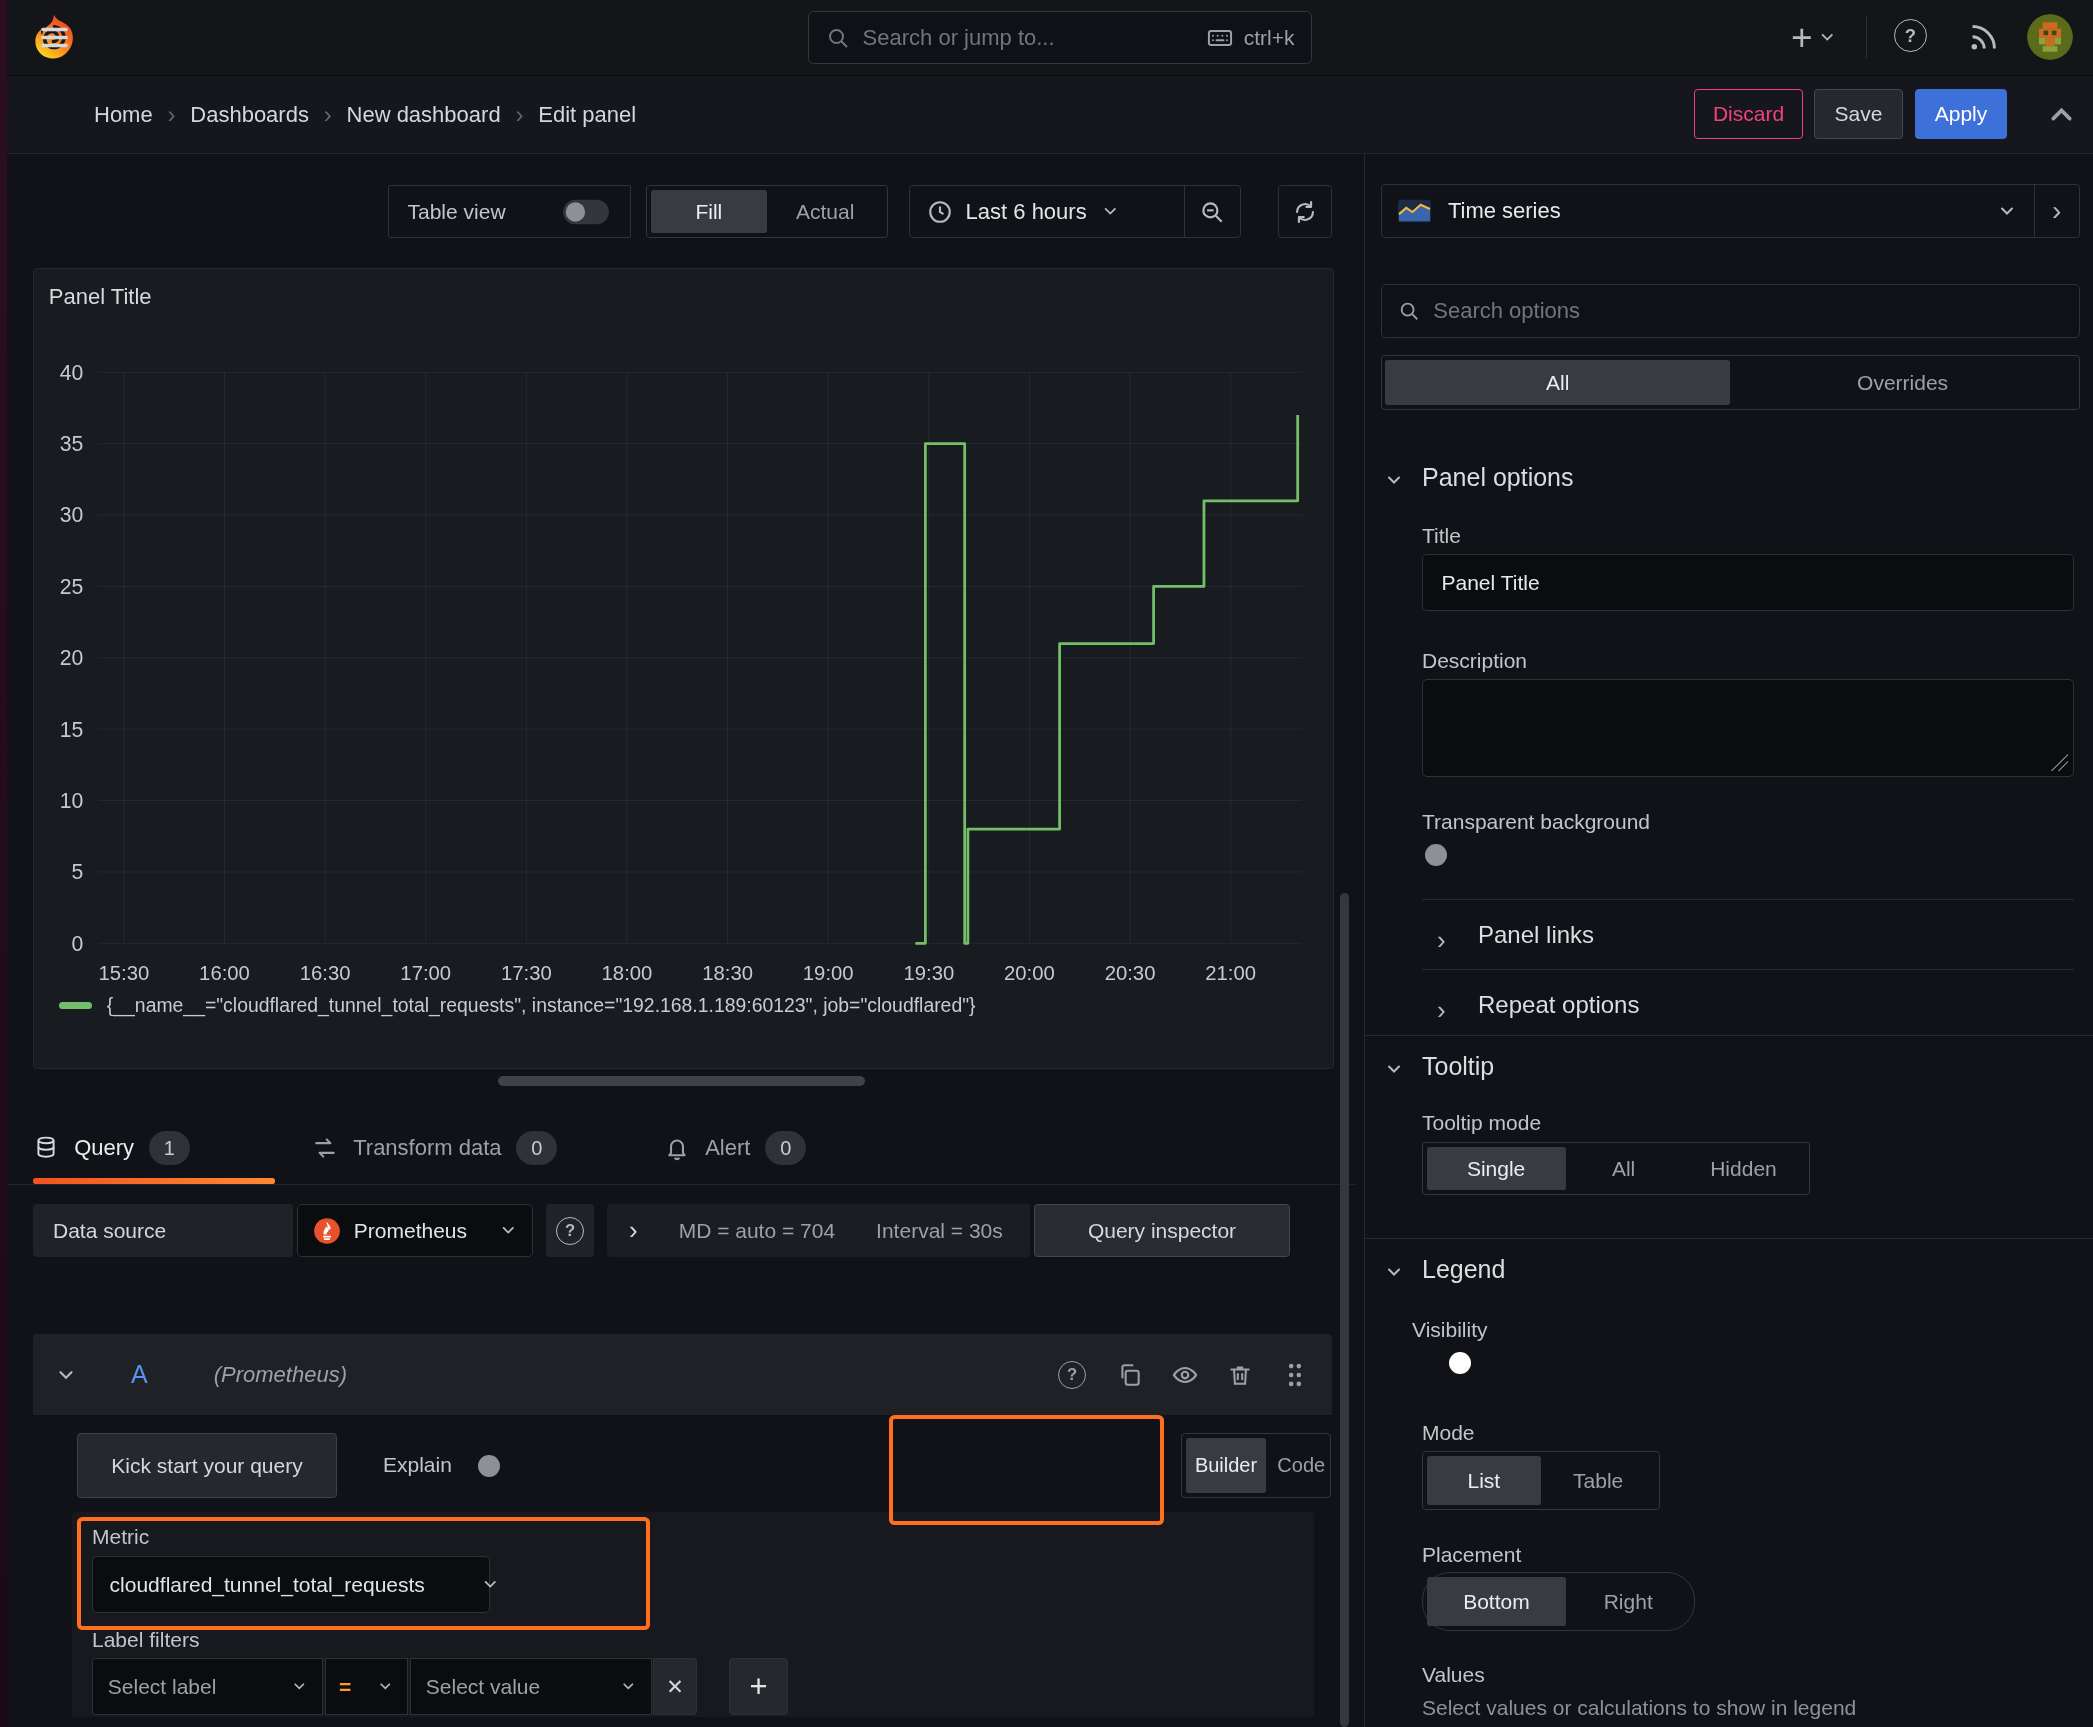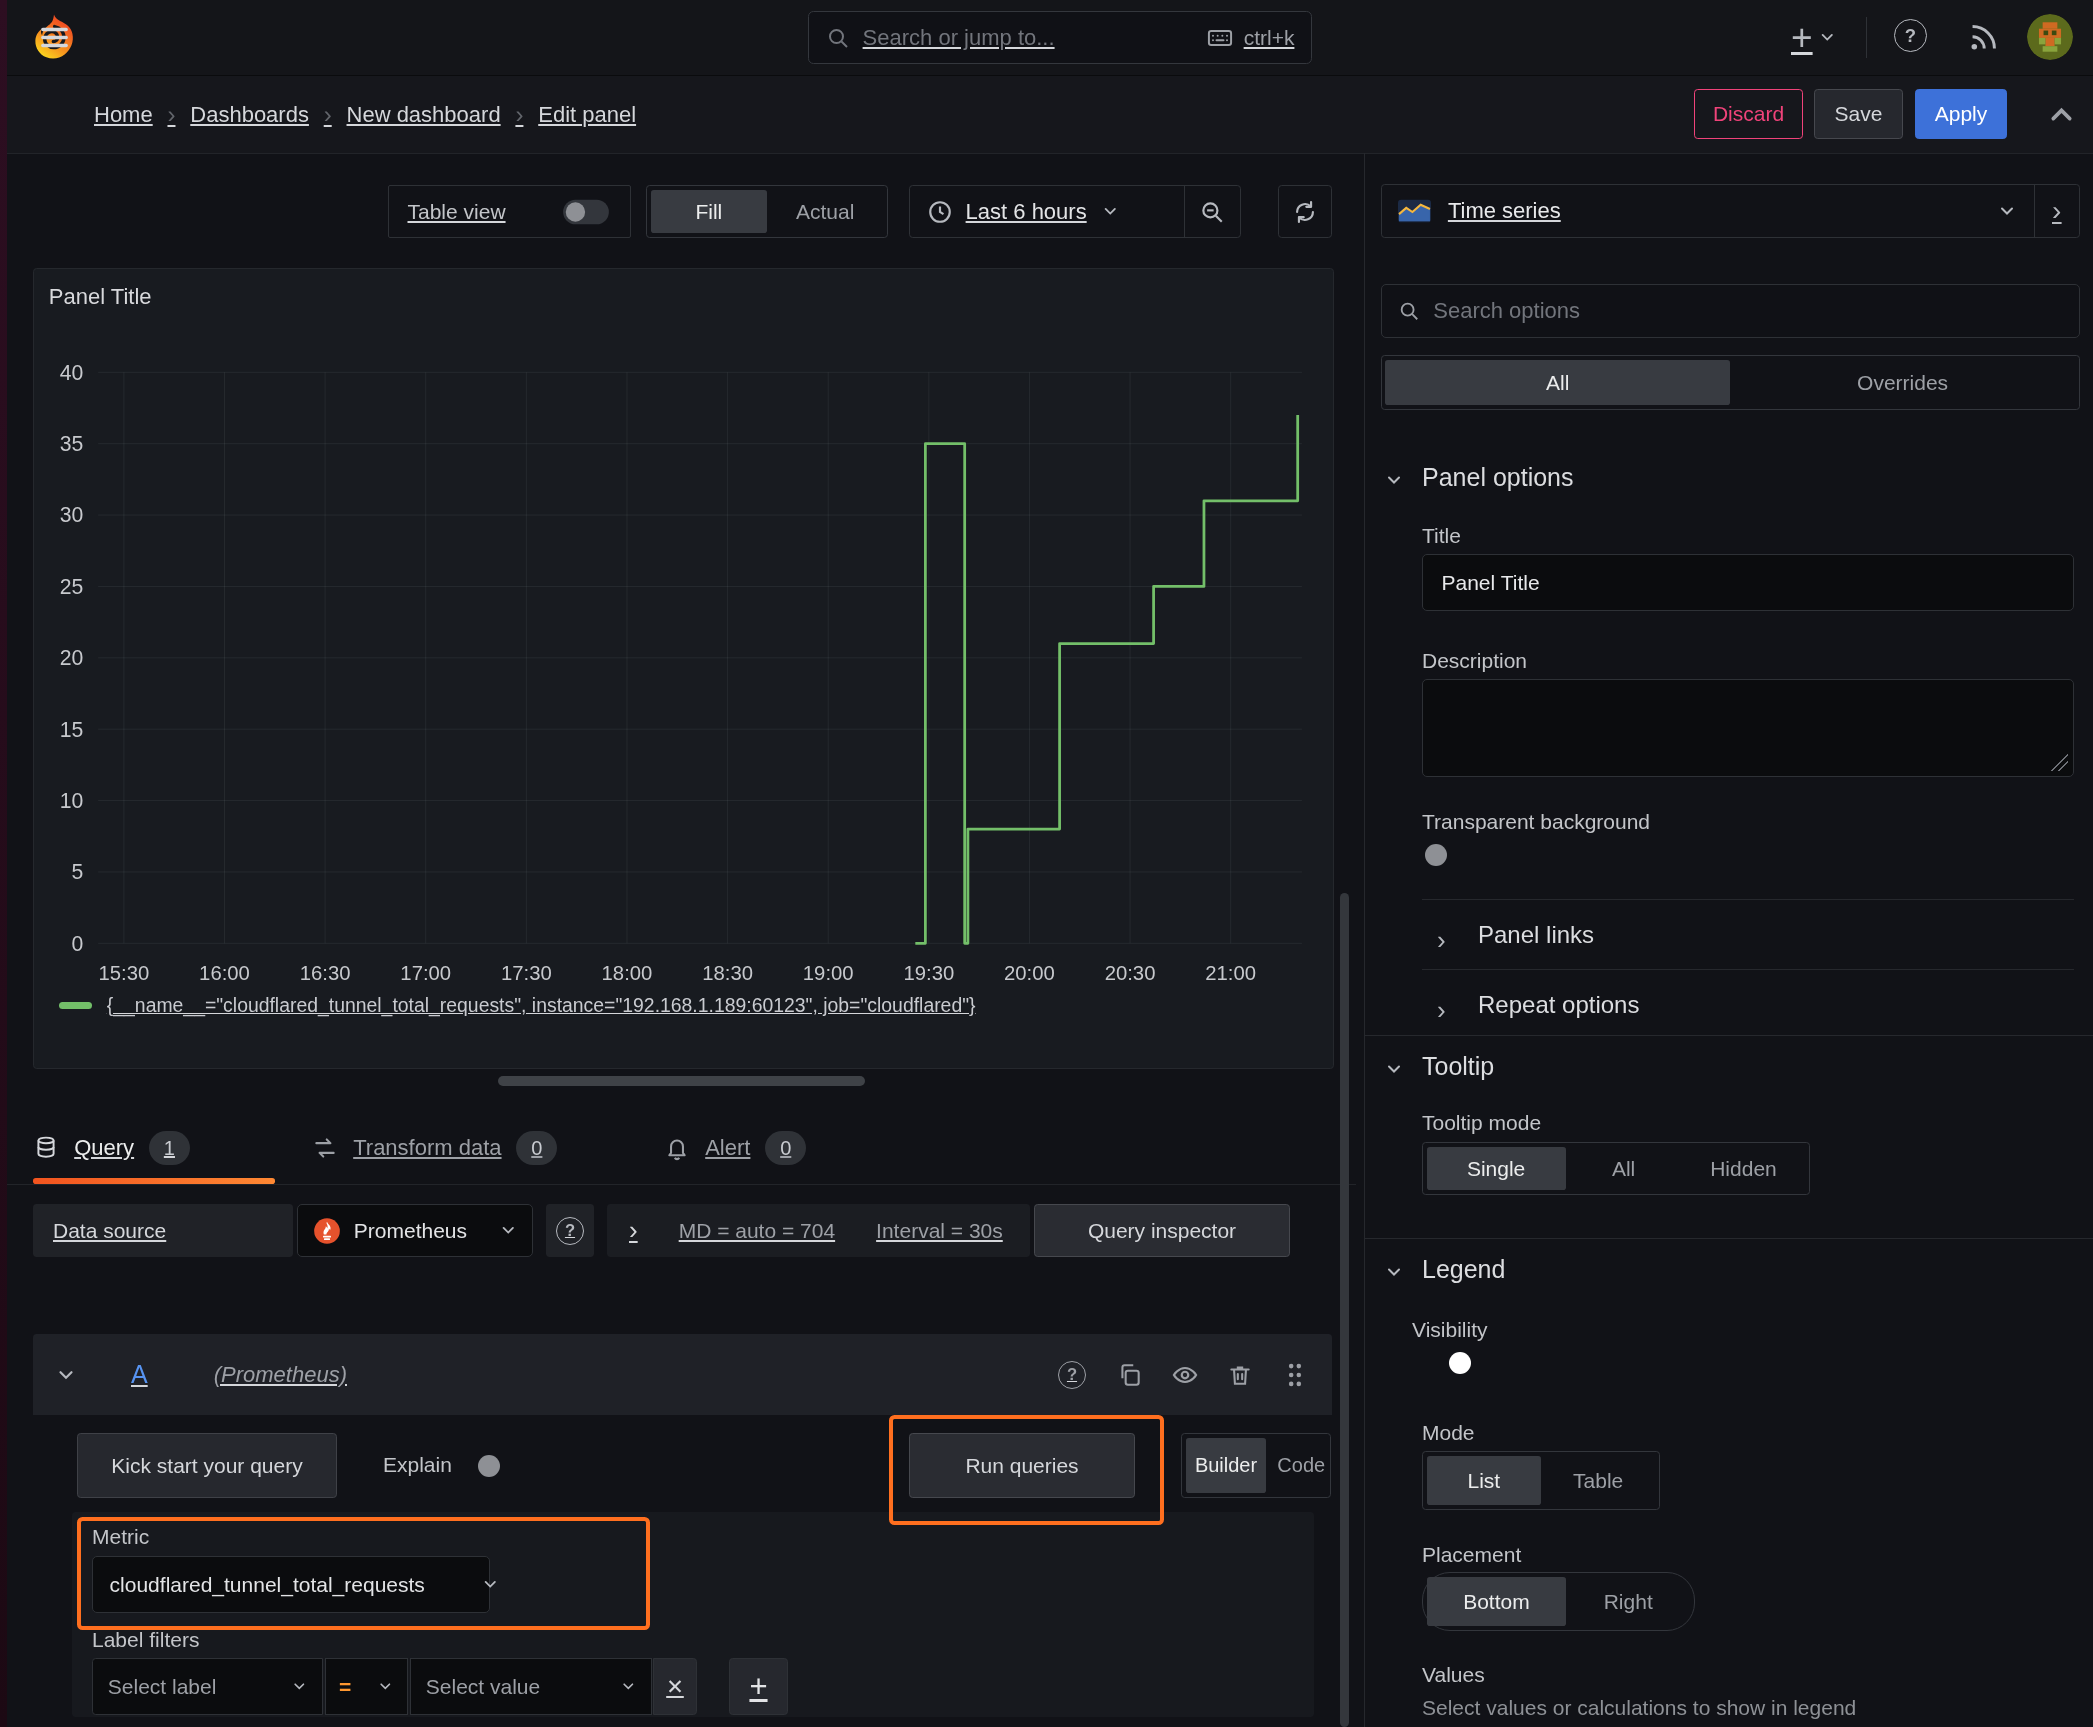--- a/index.html
+++ b/index.html
@@ -1,19 +1,19 @@
 <!DOCTYPE html>
 <html style="font-size:14.8px"><head>
 <meta charset="utf-8">
 <style>
   html,body{margin:0;padding:0;background:#111217;}
   #root{position:relative;width:2093px;height:1728px;overflow:hidden;background:#111217;
         font-family:"Liberation Sans","DejaVu Sans",sans-serif;color:#d5d7db;}
   .abs{position:absolute;}
-  .row{display:flex;align-items:center;text-decoration:underline;}
+  .row{display:flex;align-items:center;}
   svg{display:block;}
   .ic{color:#b6b9bf;}
   .dim{color:#9da0a6;}
   .faint{color:#72757c;}
   
   .topbar{left:0;top:0;width:2093px;height:75px;background:#141519;border-bottom:0.9px solid #0a0b0d;}
   .crumbbar{left:0;top:76px;width:2093px;height:77px;background:#16171c;border-bottom:0.9px solid #222429;}
   .edge{left:0;top:0;width:7.4px;height:1728px;background:linear-gradient(180deg,#2d0e21,#1c0913);z-index:50;}
   
   .ip{background:#0b0c0e;border:0.9px solid #2e3136;border-radius:5px;display:flex;align-items:center;font-size:21px;color:#d5d7db;box-sizing:border-box;}
@@ -353,21 +353,20 @@
           <circle cx="11" cy="18" r="1.8"></circle>
         </svg>
     </span>
   </div>
 
   <button class="abs btn" style="left:77px;top:1433px;width:260px;height:65px;background:#26282e;border-color:#3f4147;">Kick start your query</button>
   <span class="abs lbl" style="left:383px;top:1453px;">Explain</span>
   <span class="abs tgl" style="left:475px;top:1452px;"></span>
 
   <div class="abs hl" style="left:889px;top:1415px;width:267px;height:102px;"></div>
-  <button class="abs btn" style="left:909px;top:1433px;width:226px;height:65px;background:#2a2c32;">Run queries</button>
 
   <div class="abs segbox" style="left:1181px;top:1433px;width:150px;height:65px;">
     <span class="seg on" style="flex:1;padding:0 9.2px;font-size:20px;">Builder</span>
     <span class="seg" style="padding:0 11px;font-size:20px;">Code</span>
   </div>
 
   
   <div class="abs" style="left:72px;top:1512px;width:1242px;height:205px;background:#17191e;border-radius:3.7px;"></div>
 
   <div class="abs hl" style="left:77px;top:1517px;width:565px;height:105px;"></div>

